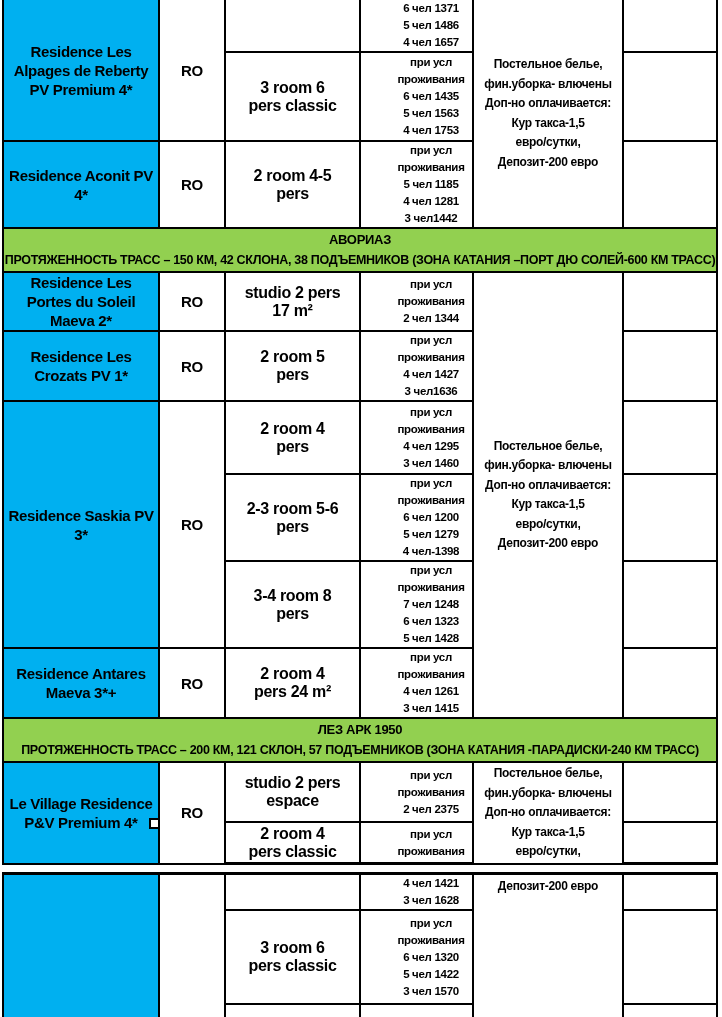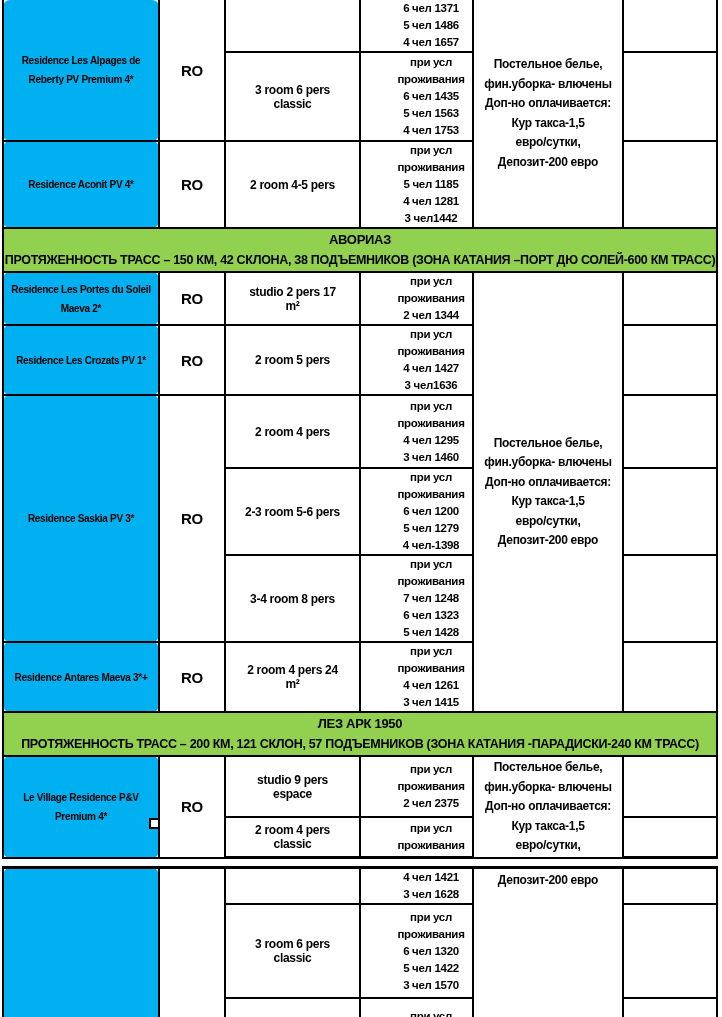--- a/index.html
+++ b/index.html
@@ -11,23 +11,23 @@
   .page{position:relative;width:722px;height:1017px;overflow:hidden;background:#fff;}
   .tbl-wrap{position:absolute;left:2px;top:0;width:716px;}
   table{border-collapse:collapse;table-layout:fixed;width:714px;}
   td{
     border:2px solid #000;padding:0;text-align:center;vertical-align:middle;
     overflow:hidden;
   }
   #t1 tr.cut-top > td{border-top:0;}
   #t1 tr.page-bottom > td{border-bottom:3px solid #000;}
   #t2 tr.page-top > td{border-top:3px solid #000;}
-  td.name{background:var(--cyan,#00b0f0);font-size:10px;line-height:19px;padding:0 3px;border-radius:7px;}
+  td.name{background:var(--cyan,#00b0f0);font-size:15px;line-height:19px;padding:0 3px;}
   td.ro{font-size:15px;}
-  td.room{font-size:12px;padding:0 16px;}
+  td.room{font-size:16px;padding:0 16px;}
   td.price{font-size:11.5px;line-height:17px;white-space:pre-line;padding-left:29px;}
   td.notes{font-size:12px;line-height:19.5px;white-space:pre-line;padding:1px 2px;}
   td.notes-top{vertical-align:top;padding-top:2px;}
   tr.green td{background:var(--green,#92d050);margin-left:36px;}
   .g-title{font-size:13px;line-height:21px;text-align:center;}
   .g-sub{font-size:12.5px;line-height:21px;text-align:center;white-space:nowrap;}
   .gap{height:7px;}
   .handle{
     position:absolute;left:149px;top:818px;width:7px;height:7px;
     background:#fff;border:2px solid #000;z-index:4;
@@ -160,21 +160,21 @@
       <tr class="green" style="height:43px">
         <td colspan="6">
           <div class="g-title">ЛЕЗ АРК 1950</div>
           <div class="g-sub">ПРОТЯЖЕННОСТЬ ТРАСС – 200 КМ, 121 СКЛОН, 57 ПОДЪЕМНИКОВ (ЗОНА КАТАНИЯ -ПАРАДИСКИ-240 КМ ТРАСС)</div>
         </td>
       </tr>
 
       <tr style="height:56px">
         <td class="name" rowspan="2">Le Village Residence P&amp;V Premium 4*</td>
         <td class="ro" rowspan="2">RO</td>
-        <td class="room">studio 9 pers espace</td>
+        <td class="room">studio 2 pers espace</td>
         <td class="price">при усл
 проживания
 2 чел 2375</td>
         <td class="notes" rowspan="2">Постельное белье,
 фин.уборка- влючены
 Доп-но оплачивается:
 Кур такса-1,5
 евро/сутки,</td>
         <td class="empty"></td>
       </tr>

